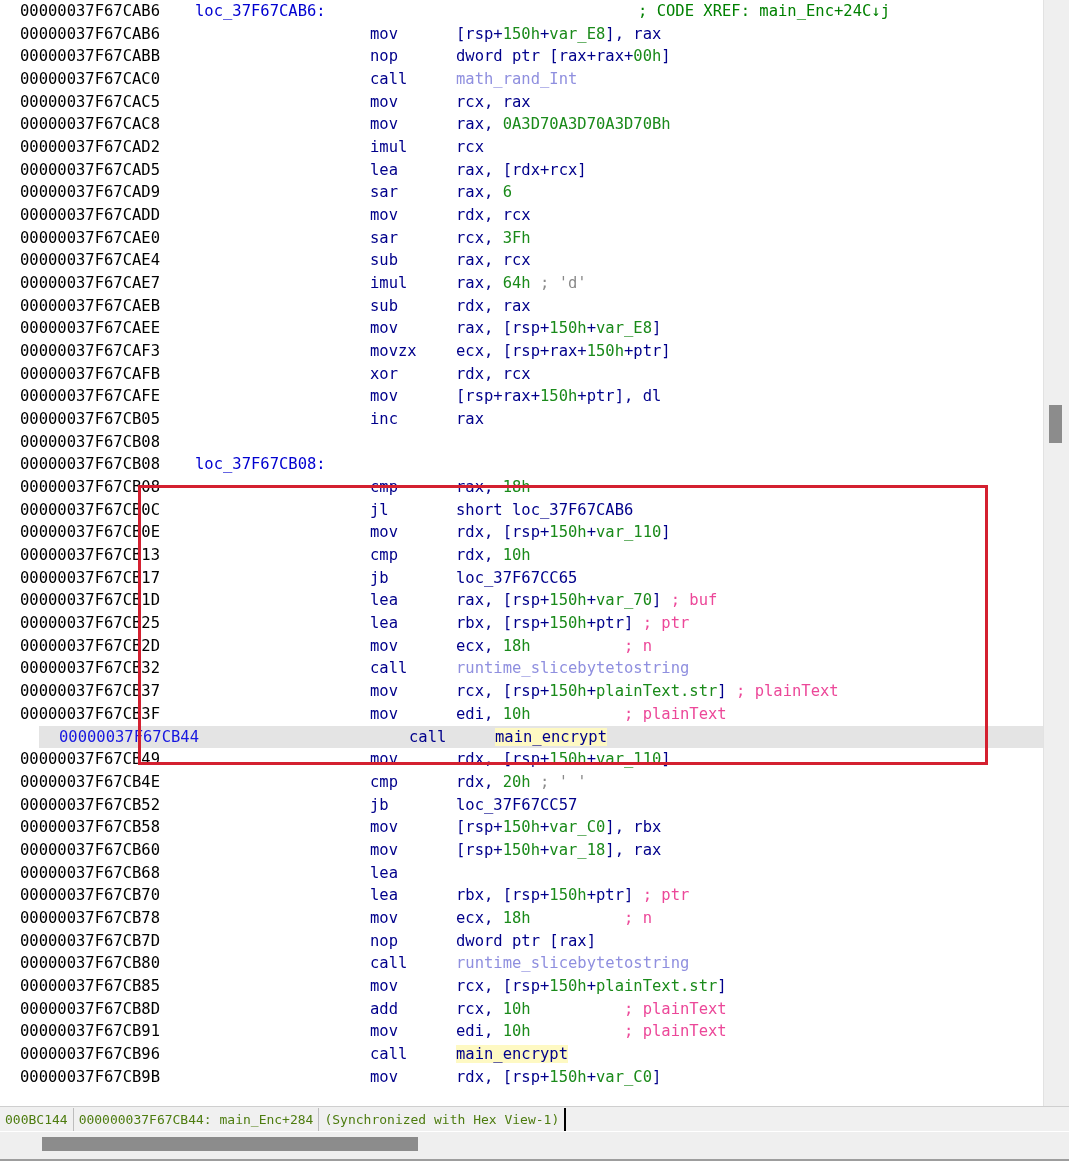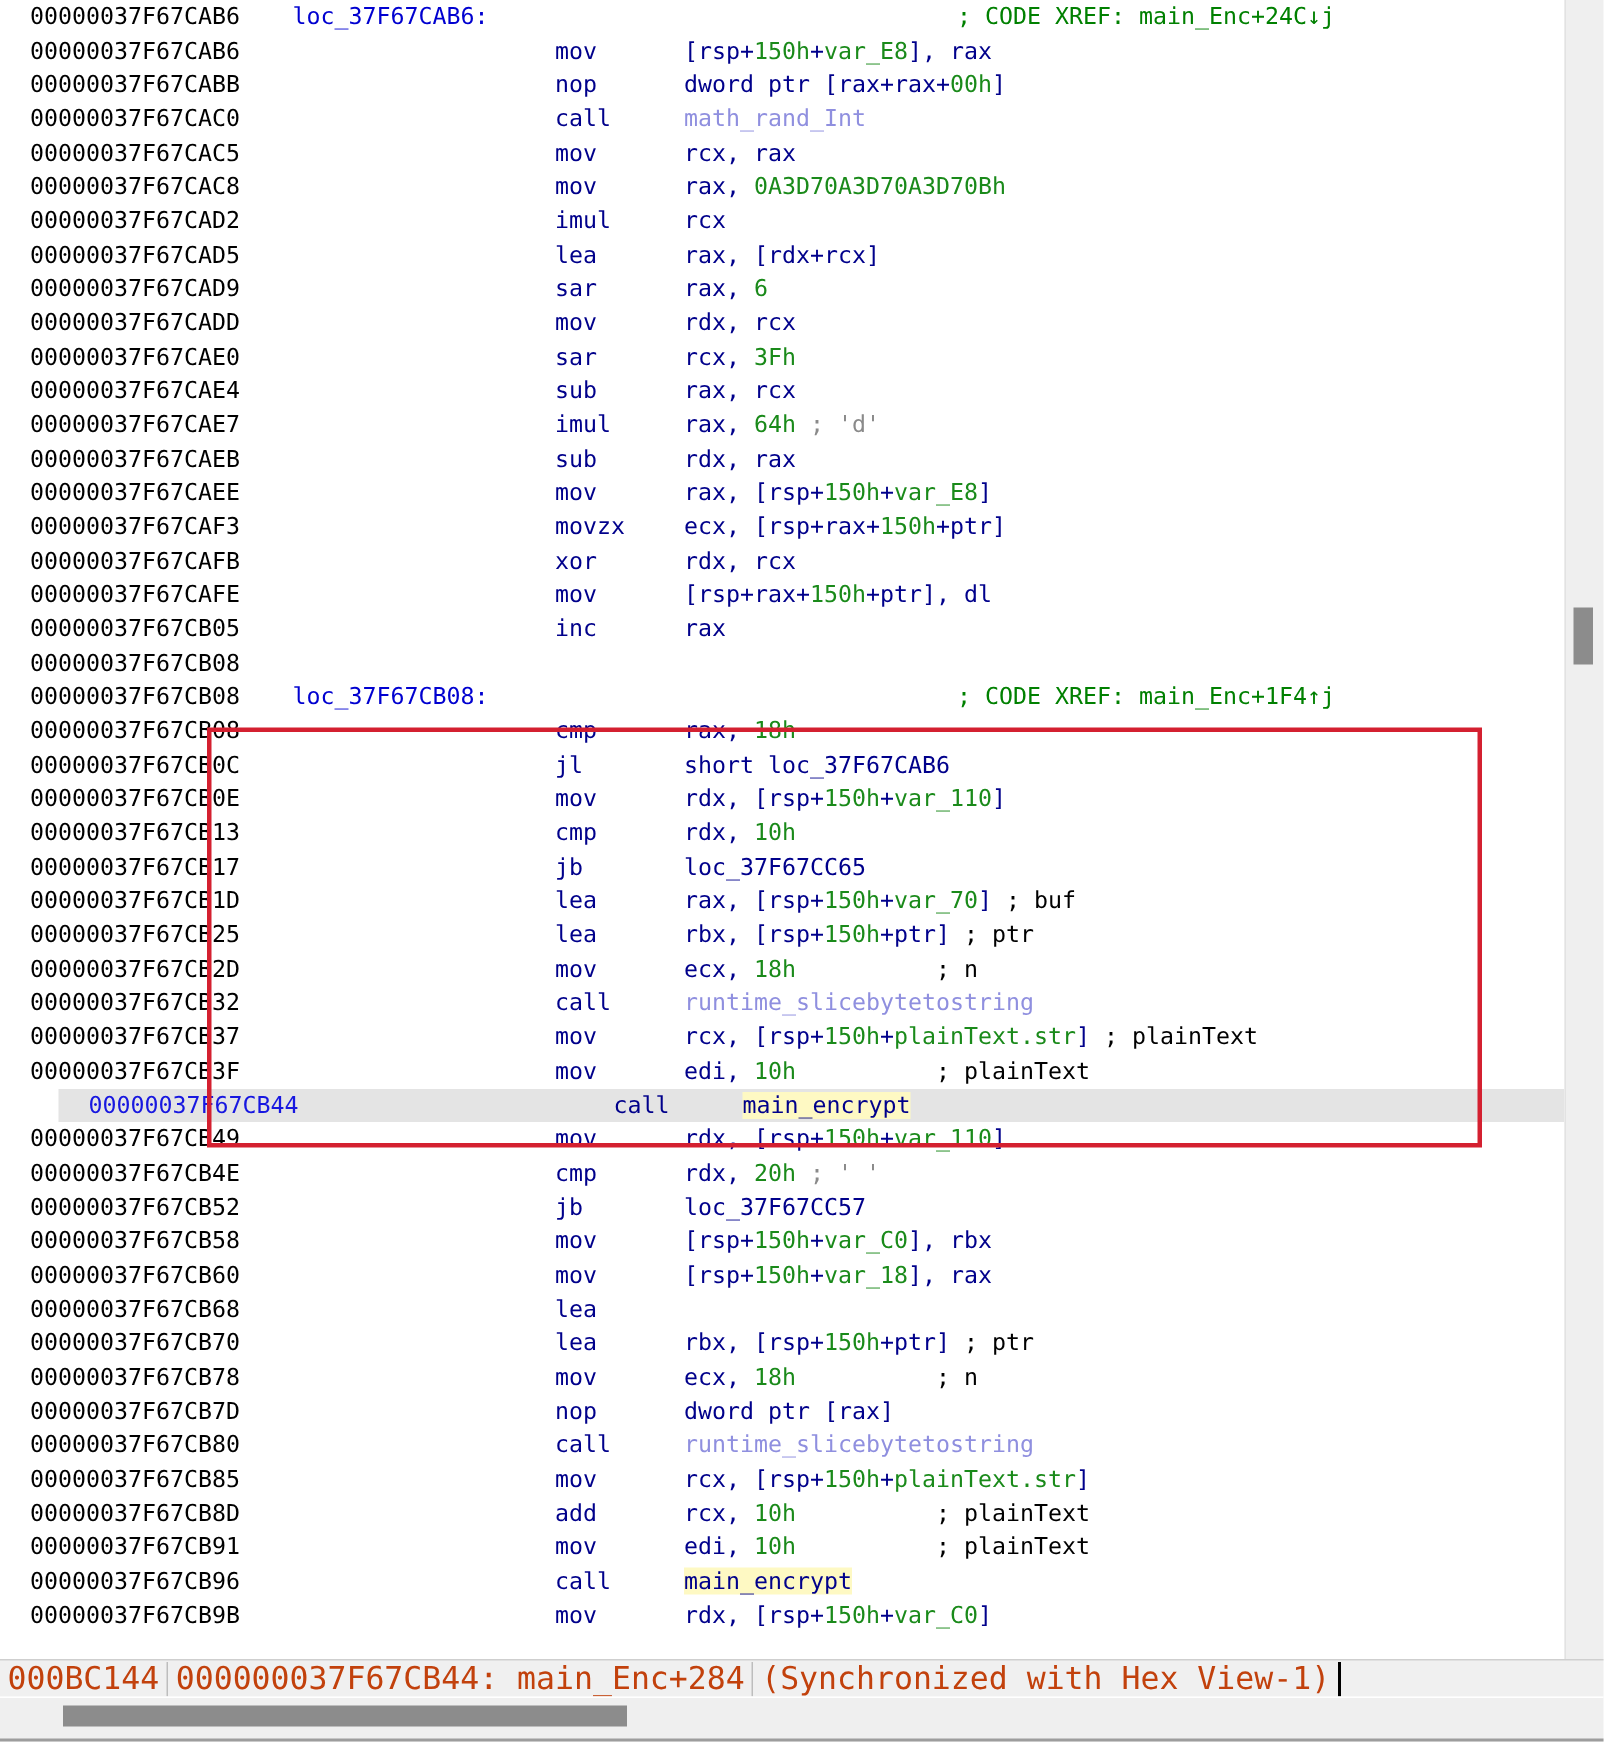--- a/index.html
+++ b/index.html
@@ -47,21 +47,21 @@
   .code-line.current .c-addr { color: #1717e0; }
   .c-label  { left: 195px; color: #0000d0; }
   .c-mnem   { left: 370px; color: #00008b; }
   .c-ops    { left: 456px; color: #00008b; }
   .c-xref   { left: 638px; color: #008000; }
 
   
   .t-num    { color: #1a8a1a; }          
   .t-ext    { color: #8f8fdf; }          
   .t-cmt    { color: #8a8a8a; }          
-  .t-arg    { color: #000000; }          
+  .t-arg    { color: #ec4899; }          
   .t-hl     { background: #fef9c3; color: #00008b; }  
 
   
   #red-box {
     position: absolute;
     left: 138px;
     top: 485px;
     width: 850px;
     height: 280px;
     border: 3px solid #d42030;
@@ -90,22 +90,22 @@
   
   #statusbar {
     position: absolute;
     left: 0; top: 1106px;
     width: 1069px; height: 25px;
     background: #f0f0f0;
     border-top: 1px solid #cfcfcf;
     box-sizing: border-box;
     display: flex;
     align-items: center;
-    font-size: 21px;
-    color: #c2410c;
+    font-size: 13px;
+    color: #4d7c0f;
   }
   .sb-cell {
     padding: 0 5px;
     height: 23px;
     line-height: 23px;
     border-right: 1px solid #bdbdbd;
     white-space: pre;
   }
   .sb-cell.last { border-right: 2px solid #000000; }
 
@@ -146,21 +146,21 @@
       <div class="code-line"><span class="col c-addr">00000037F67CAE0</span><span class="col c-mnem">sar</span><span class="col c-ops">rcx, <span class="t-num">3Fh</span></span></div>
       <div class="code-line"><span class="col c-addr">00000037F67CAE4</span><span class="col c-mnem">sub</span><span class="col c-ops">rax, rcx</span></div>
       <div class="code-line"><span class="col c-addr">00000037F67CAE7</span><span class="col c-mnem">imul</span><span class="col c-ops">rax, <span class="t-num">64h</span> <span class="t-cmt">; 'd'</span></span></div>
       <div class="code-line"><span class="col c-addr">00000037F67CAEB</span><span class="col c-mnem">sub</span><span class="col c-ops">rdx, rax</span></div>
       <div class="code-line"><span class="col c-addr">00000037F67CAEE</span><span class="col c-mnem">mov</span><span class="col c-ops">rax, [rsp+<span class="t-num">150h</span>+<span class="t-num">var_E8</span>]</span></div>
       <div class="code-line"><span class="col c-addr">00000037F67CAF3</span><span class="col c-mnem">movzx</span><span class="col c-ops">ecx, [rsp+rax+<span class="t-num">150h</span>+ptr]</span></div>
       <div class="code-line"><span class="col c-addr">00000037F67CAFB</span><span class="col c-mnem">xor</span><span class="col c-ops">rdx, rcx</span></div>
       <div class="code-line"><span class="col c-addr">00000037F67CAFE</span><span class="col c-mnem">mov</span><span class="col c-ops">[rsp+rax+<span class="t-num">150h</span>+ptr], dl</span></div>
       <div class="code-line"><span class="col c-addr">00000037F67CB05</span><span class="col c-mnem">inc</span><span class="col c-ops">rax</span></div>
       <div class="code-line"><span class="col c-addr">00000037F67CB08</span></div>
-      <div class="code-line"><span class="col c-addr">00000037F67CB08</span><span class="col c-label">loc_37F67CB08:</span><span class="col c-xref">; CODE XREF: main_Enc+1F4↑j</span></div>
+      <div class="code-line"><span class="col c-addr">00000037F67CB08</span><span class="col c-label">loc_37F67CB08:</span></div>
       <div class="code-line"><span class="col c-addr">00000037F67CB08</span><span class="col c-mnem">cmp</span><span class="col c-ops">rax, <span class="t-num">18h</span></span></div>
       <div class="code-line"><span class="col c-addr">00000037F67CB0C</span><span class="col c-mnem">jl</span><span class="col c-ops">short loc_37F67CAB6</span></div>
       <div class="code-line"><span class="col c-addr">00000037F67CB0E</span><span class="col c-mnem">mov</span><span class="col c-ops">rdx, [rsp+<span class="t-num">150h</span>+<span class="t-num">var_110</span>]</span></div>
       <div class="code-line"><span class="col c-addr">00000037F67CB13</span><span class="col c-mnem">cmp</span><span class="col c-ops">rdx, <span class="t-num">10h</span></span></div>
       <div class="code-line"><span class="col c-addr">00000037F67CB17</span><span class="col c-mnem">jb</span><span class="col c-ops">loc_37F67CC65</span></div>
       <div class="code-line"><span class="col c-addr">00000037F67CB1D</span><span class="col c-mnem">lea</span><span class="col c-ops">rax, [rsp+<span class="t-num">150h</span>+<span class="t-num">var_70</span>] <span class="t-arg">; buf</span></span></div>
       <div class="code-line"><span class="col c-addr">00000037F67CB25</span><span class="col c-mnem">lea</span><span class="col c-ops">rbx, [rsp+<span class="t-num">150h</span>+ptr] <span class="t-arg">; ptr</span></span></div>
       <div class="code-line"><span class="col c-addr">00000037F67CB2D</span><span class="col c-mnem">mov</span><span class="col c-ops">ecx, <span class="t-num">18h</span>          <span class="t-arg">; n</span></span></div>
       <div class="code-line"><span class="col c-addr">00000037F67CB32</span><span class="col c-mnem">call</span><span class="col c-ops"><span class="t-ext">runtime_slicebytetostring</span></span></div>
       <div class="code-line"><span class="col c-addr">00000037F67CB37</span><span class="col c-mnem">mov</span><span class="col c-ops">rcx, [rsp+<span class="t-num">150h</span>+<span class="t-num">plainText.str</span>] <span class="t-arg">; plainText</span></span></div>

